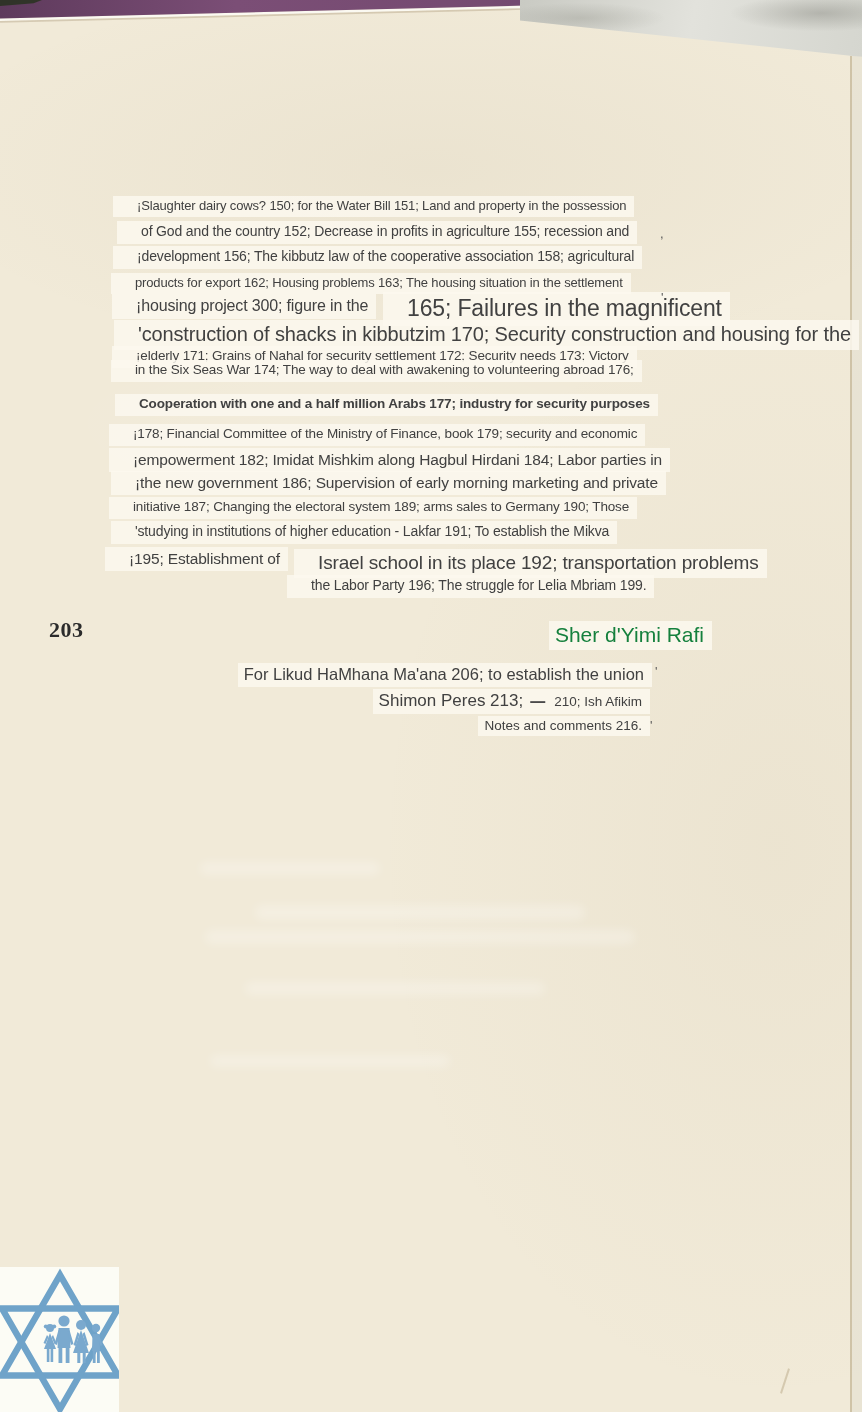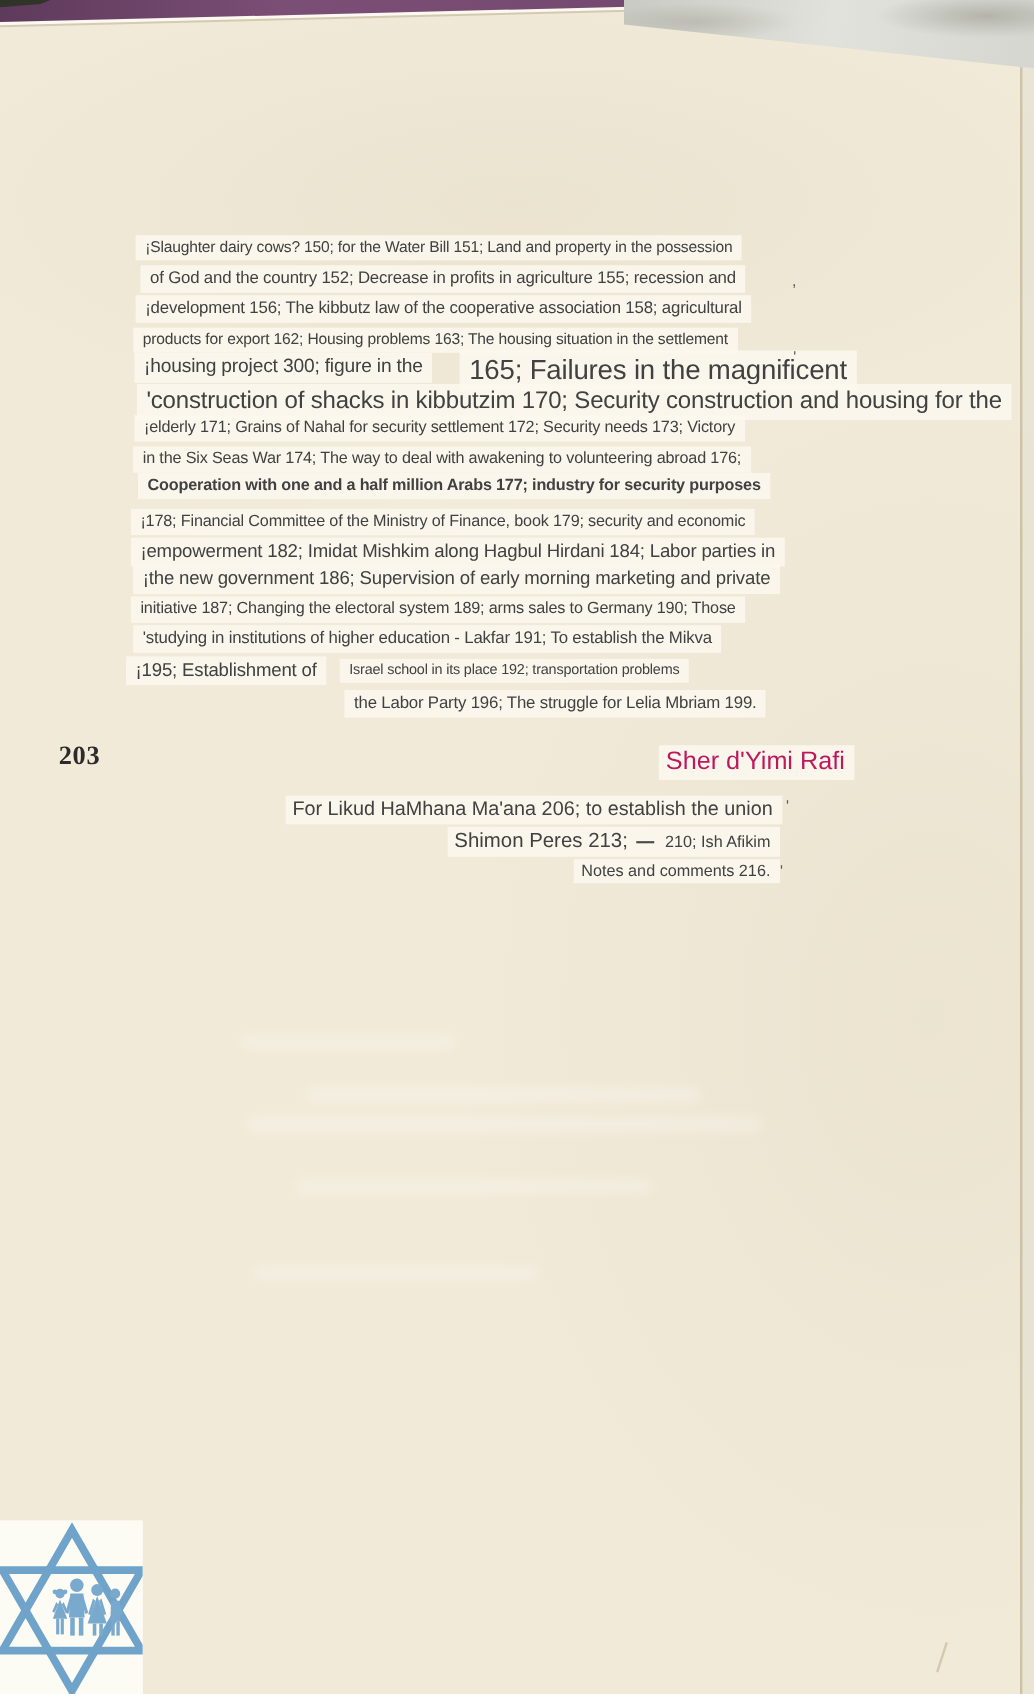--- a/index.html
+++ b/index.html
@@ -32,25 +32,25 @@
     clip-path:polygon(0 0,100% 0,100% 95%,0 34%);}
   .adjacent-page::after{content:"";position:absolute;inset:0;
     background:
       radial-gradient(ellipse 130px 26px at 88% 22%, rgba(110,110,102,.35), transparent 70%),
       radial-gradient(ellipse 120px 22px at 18% 30%, rgba(130,130,120,.28), transparent 70%);}
   
   .edge-col{position:absolute;right:0;top:56px;bottom:0;width:10px;background:rgba(226,222,210,.55);}
   .edge-line{position:absolute;right:10px;top:56px;bottom:0;width:2px;background:rgba(178,163,128,.55);}
   
   .toc-line{position:absolute;white-space:nowrap;line-height:1.25;
-    background:rgba(251,248,238,.85);padding:2px 8px 3px 8px;letter-spacing:-.15px;}
+    background:rgba(251,248,238,.85);padding:2px 8px 3px 24px;letter-spacing:-.15px;}
   .strip{background:rgba(251,248,238,.85);padding:2px 8px 3px 6px;}
   .pagenum{position:absolute;font-family:"Liberation Serif","DejaVu Serif",serif;
     font-weight:700;font-size:22px;color:#2b2b2b;letter-spacing:.5px;}
-  .chapter{position:absolute;font-size:21px;color:#be185d;white-space:nowrap;}
+  .chapter{position:absolute;font-size:21px;color:#15803d;white-space:nowrap;}
   .f-line{position:absolute;white-space:nowrap;}
   .f2{display:flex;align-items:baseline;}
   .dash{font-weight:700;font-size:15px;margin:0 9px 0 7px;color:#4a4a4a;transform:scaleY(1.2);display:inline-block;}
   .noise{position:absolute;color:#5a5a5a;font-size:13px;background:none;}
   
   .smudge{position:absolute;background:rgba(255,255,255,.26);filter:blur(5px);border-radius:10px;}
   .scratch{position:absolute;width:2px;height:26px;background:rgba(160,140,100,.35);transform:rotate(18deg);}
   
   .logo-tile{position:absolute;left:0;top:1267px;width:119px;height:145px;background:#fcfcf5;overflow:hidden;}
 </style>
@@ -69,29 +69,29 @@
   <div class="edge-line"></div>
 
   <div class="toc-line" style="left:113px;top:196px;font-size:13px;">¡Slaughter dairy cows? 150; for the Water Bill 151; Land and property in the possession</div>
   <div class="toc-line" style="left:117px;top:221px;font-size:14px;">of God and the country 152; Decrease in profits in agriculture 155; recession and</div>
   <div class="toc-line" style="left:113px;top:246px;font-size:14px;">¡development 156; The kibbutz law of the cooperative association 158; agricultural</div>
   <div class="toc-line" style="left:111px;top:273px;font-size:13px;">products for export 162; Housing problems 163; The housing situation in the settlement</div>
   <div class="toc-line" style="left:112px;top:294px;font-size:16px;">¡housing project 300; figure in the</div>
   <div class="toc-line" style="left:383px;top:292px;font-size:23px;">165; Failures in the magnificent</div>
   <div class="toc-line" style="left:114px;top:320px;font-size:20px;">'construction of shacks in kibbutzim 170; Security construction and housing for the</div>
   <div class="toc-line" style="left:112px;top:346px;font-size:13.5px;">¡elderly 171; Grains of Nahal for security settlement 172; Security needs 173; Victory</div>
-  <div class="toc-line" style="left:111px;top:372px;font-size:13.5px;">in the Six Seas War 174; The way to deal with awakening to volunteering abroad 176;</div>
+  <div class="toc-line" style="left:111px;top:360px;font-size:13.5px;">in the Six Seas War 174; The way to deal with awakening to volunteering abroad 176;</div>
   <div class="toc-line" style="left:115px;top:394px;font-size:13.5px;font-weight:bold;">Cooperation with one and a half million Arabs 177; industry for security purposes</div>
   <div class="toc-line" style="left:109px;top:424px;font-size:13.5px;">¡178; Financial Committee of the Ministry of Finance, book 179; security and economic</div>
   <div class="toc-line" style="left:109px;top:448px;font-size:15.5px;">¡empowerment 182; Imidat Mishkim along Hagbul Hirdani 184; Labor parties in</div>
   <div class="toc-line" style="left:111px;top:471px;font-size:15.5px;">¡the new government 186; Supervision of early morning marketing and private</div>
   <div class="toc-line" style="left:109px;top:497px;font-size:13.5px;">initiative 187; Changing the electoral system 189; arms sales to Germany 190; Those</div>
   <div class="toc-line" style="left:111px;top:521px;font-size:14px;">'studying in institutions of higher education - Lakfar 191; To establish the Mikva</div>
   <div class="toc-line" style="left:105px;top:547px;font-size:15.5px;">¡195; Establishment of</div>
-  <div class="toc-line" style="left:283px;top:549px;font-size:12px;">Israel school in its place 192; transportation problems</div>
+  <div class="toc-line" style="left:294px;top:549px;font-size:19px;">Israel school in its place 192; transportation problems</div>
   <div class="toc-line" style="left:287px;top:575px;font-size:14px;text-align:center;">the Labor Party 196; The struggle for Lelia Mbriam 199.</div>
 
   <span class="noise" style="left:660px;top:226px;">,</span>
   <span class="noise" style="left:661px;top:290px;">'</span>
   <span class="noise" style="left:655px;top:664px;">'</span>
   <span class="noise" style="left:650px;top:718px;">'</span>
 
   <div class="pagenum" style="left:49px;top:617px;">203</div>
   <div class="chapter strip" style="right:150px;top:621px;">Sher d'Yimi Rafi</div>
 

